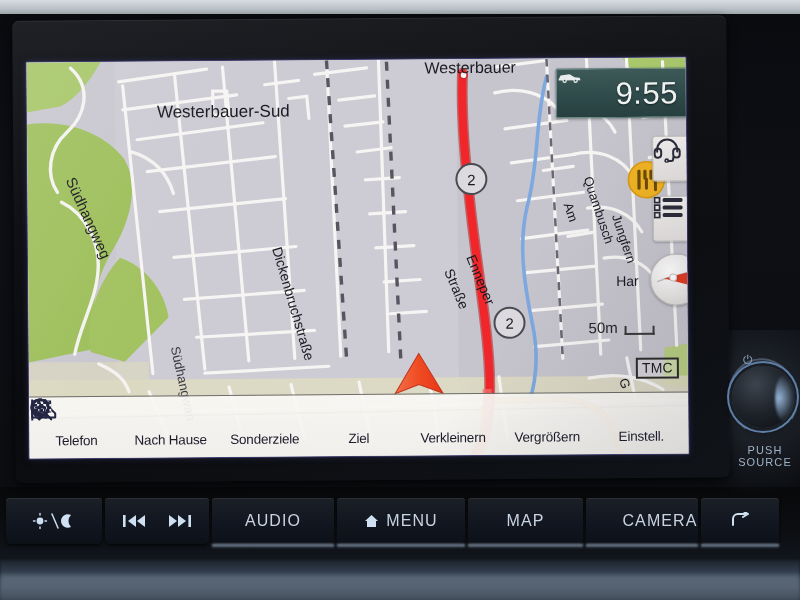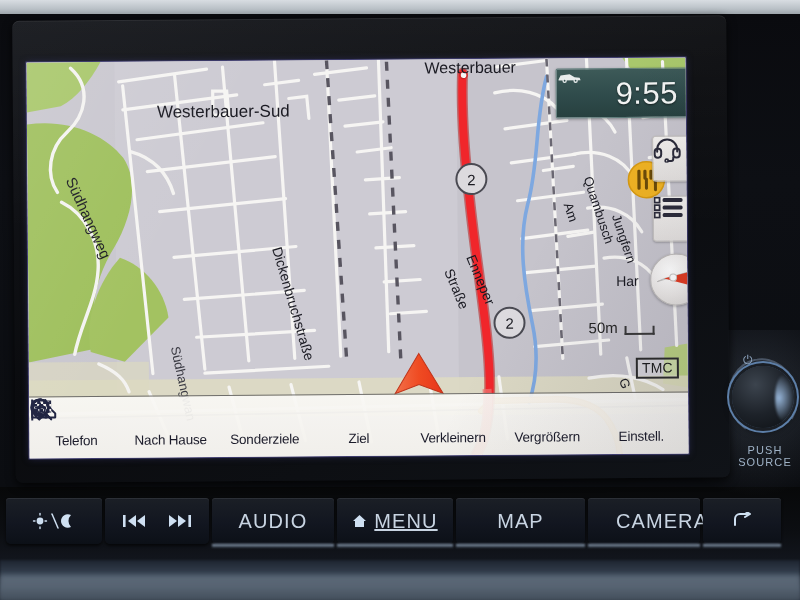--- a/index.html
+++ b/index.html
@@ -137,29 +137,29 @@
   .tb-item .ic { height: 25px; display: flex; align-items: flex-end; }
   .tb-item .lb { font-size: 13.5px; white-space: nowrap; letter-spacing: -.2px; }
 
   
   .hardrow { position: absolute; left: 0; top: 498px; width: 800px; height: 48px; display: flex; }
   .hb {
     position: relative; height: 46px; margin-right: 3px;
     background: linear-gradient(180deg, #1b1f26 0%, #121620 55%, #0c1017 100%);
     border-radius: 3px 3px 5px 5px;
     display: flex; align-items: center; justify-content: center; gap: 7px;
-    color: #c8d4e2; font-size: 20px; letter-spacing: 1.1px;
+    color: #c8d4e2; font-size: 16px; letter-spacing: 1.1px;
     box-shadow: inset 0 1px 0 rgba(255,255,255,.08), 0 2px 3px rgba(0,0,0,.6);
   }
   .hb .glyph { display: flex; align-items: center; }
   #hb-bright { width: 96px; margin-left: 6px; }
   #hb-track  { width: 104px; gap: 22px; }
   #hb-audio  { width: 122px; }
-  #hb-menu   { width: 116px; text-decoration: underline; }
-  #hb-map    { width: 129px; }
+  #hb-menu   { width: 128px; }
+  #hb-map    { width: 115px; }
   #hb-camera { width: 112px; padding-left: 36px; }
   #hb-back   { width: 78px; }
   .hb-underglow {
     position: absolute; left: 0; bottom: -4px; width: 100%; height: 4px;
     background: linear-gradient(180deg, rgba(190,215,245,.85), rgba(120,150,190,0));
     filter: blur(1.3px);
   }
 
   
   .knob-wrap { position: absolute; left: 726px; top: 352px; width: 74px; height: 120px; }

